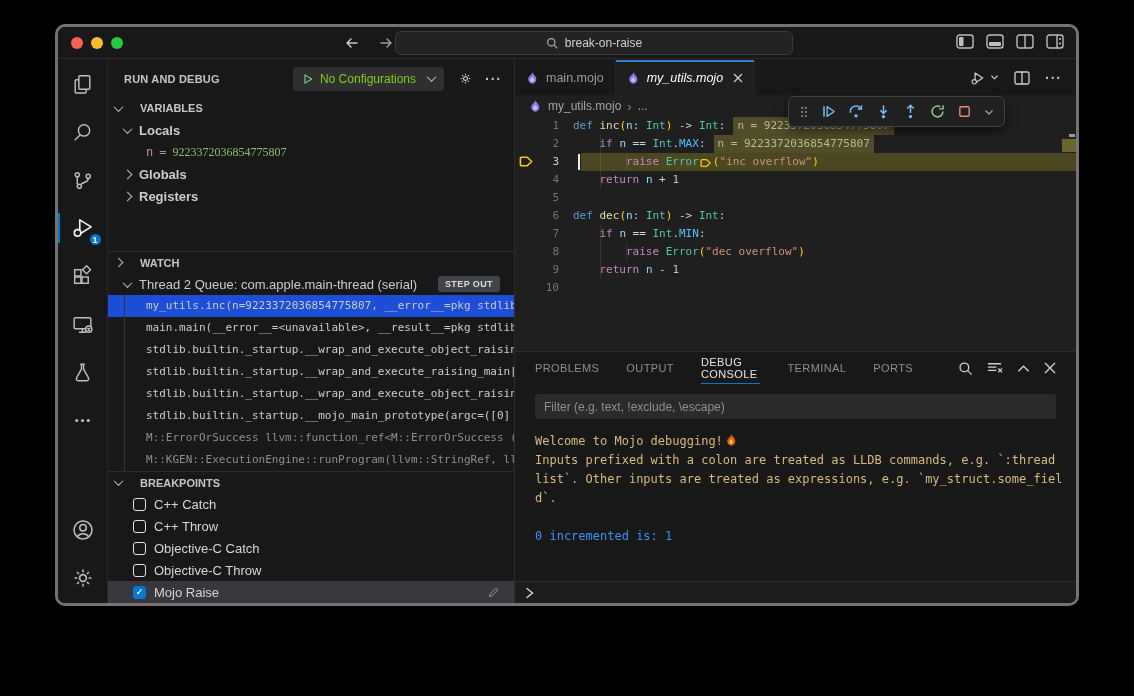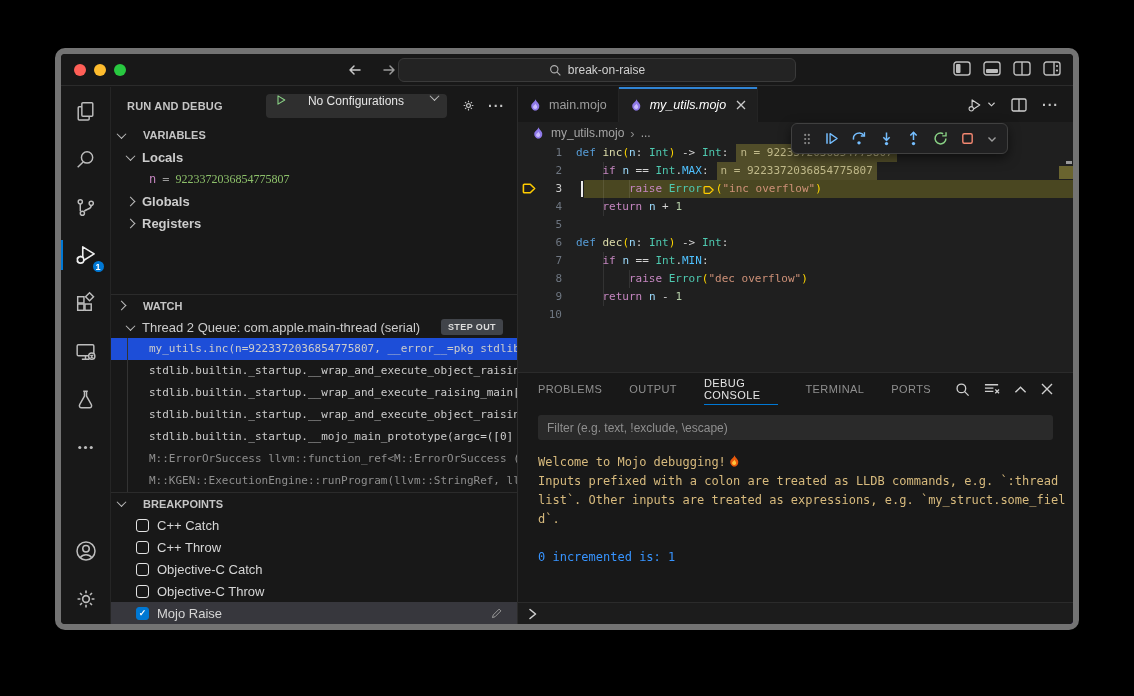--- a/index.html
+++ b/index.html
@@ -1,19 +1,19 @@
 <!DOCTYPE html>
 <html><head>
 <meta charset="utf-8">
 <style>
   * { box-sizing: border-box; margin: 0; padding: 0; }
   html,body { width:1134px; height:696px; background:#000; overflow:hidden;
     font-family:"Liberation Sans", sans-serif; }
-  .window { position:absolute; left:55px; top:48px; width:1024px; height:582px;
-    background:#181818; border-radius:10px; overflow:hidden; border:6px solid #737373;
+  .window { position:absolute; left:55px; top:24px; width:1024px; height:582px;
+    background:#181818; border-radius:10px; overflow:hidden; border:3px solid #737373;
     box-shadow:0 25px 70px rgba(0,0,0,.7); }
   
   .titlebar { height:32px; position:relative; background:#181818; border-bottom:1px solid #2b2b2b; }
   .tl { position:absolute; top:10px; width:12px; height:12px; border-radius:50%; }
   .nav { position:absolute; top:8px; width:17px; height:16px; }
   .cmdcenter { position:absolute; left:337px; top:4px; width:398px; height:24px;
     background:#232323; border:1px solid #3a3a3a; border-radius:6px; display:flex;
     align-items:center; justify-content:center; gap:6px; color:#cfcfcf; font-size:12px; }
   .tb-icons { position:absolute; right:12px; top:7px; display:flex; gap:12px; }
   .tb-icons span { display:inline-flex; }
@@ -29,21 +29,21 @@
   .ab-badge { position:absolute; right:5px; bottom:-2px; width:15px; height:15px;
     border-radius:50%; background:#0078d4; color:#fff; font-size:9px; font-weight:700;
     display:flex; align-items:center; justify-content:center; border:2px solid #181818; }
   .ab-spacer { flex:1; }
   
   .sidebar { width:407px; flex:none; background:#181818; border-right:1px solid #2b2b2b;
     display:flex; flex-direction:column; overflow:hidden; }
   .sb-header { height:37px; flex:none; display:flex; align-items:center; padding:0 12px 0 16px; }
   .sb-title { font-size:11px; font-weight:700; color:#c5c5c5; letter-spacing:.2px; }
   .config-pill { margin-left:auto; height:24px; background:#2f2f2f; border-radius:4px;
-    display:flex; gap:21px; padding:0 9px; font-size:12px; color:#e5e5e5; }
+    display:flex; align-items:center; gap:6px; padding:0 9px; font-size:12px; color:#84cc16; }
   .sb-gear { margin-left:14px; color:#c5c5c5; display:flex; }
   .dots-icon::before { content:"···"; font-size:14px; font-weight:700; color:#c5c5c5; letter-spacing:1px; }
   .sb-gear, .dots-icon { cursor:default; }
   .chev { width:7px; height:7px; border-right:1.3px solid #bdbdbd; border-bottom:1.3px solid #bdbdbd;
     display:inline-block; flex:none; }
   .chev.down { transform:rotate(45deg) translate(-1px,-1px); }
   .chev.right { transform:rotate(-45deg); }
   .sec-h { height:22px; flex:none; display:flex; align-items:center; gap:18px; padding-left:7px;
     font-size:11px; font-weight:700; color:#c5c5c5; }
   .btop { border-top:1px solid #2b2b2b; }
@@ -102,21 +102,21 @@
   .ruler { position:absolute; right:0; top:0; bottom:0; width:14px; z-index:5; }
   .ruler .tick { position:absolute; right:1px; top:17px; width:6px; height:3px; background:#9a9a9a; }
   .ruler .mark { position:absolute; right:0; top:22px; width:14px; height:13px; background:#6a642f; }
   .dbg-toolbar { position:absolute; left:273px; top:36px; height:31px; z-index:20;
     background:#202021; border:1px solid #404040; border-radius:6px; box-shadow:0 4px 12px rgba(0,0,0,.55);
     display:flex; align-items:center; gap:12px; padding:0 10px; }
   .dbg-toolbar span { display:inline-flex; }
   
   .panel { height:252px; flex:none; border-top:1px solid #2b2b2b; background:#181818;
     display:flex; flex-direction:column; position:relative; }
-  .panel-header { height:32px; flex:none; display:flex; align-items:stretch; gap:24px; padding:0 20px; }
+  .panel-header { height:32px; flex:none; display:flex; align-items:stretch; gap:45px; padding:0 20px; }
   .ptab { font-size:11px; letter-spacing:.4px; color:#8f8f8f; display:flex; align-items:center;
     border-bottom:1.5px solid transparent; }
   .ptab.active { color:#e6e6e6; border-bottom-color:#0078d4; }
   .panel-icons { margin-left:auto; display:flex; align-items:center; gap:14px; color:#cfcfcf; }
   .panel-icons span { display:inline-flex; }
   .filter-input { margin:10px 20px 0; height:25px; flex:none; background:#2a2a2a; border:none;
     border-radius:3px; color:#ccc; font-size:12px; padding:0 9px; outline:none;
     font-family:"Liberation Sans",sans-serif; }
   .filter-input::placeholder { color:#8f8f8f; }
   .console { flex:1; min-height:0; padding:12px 0 0 20px; overflow:hidden; }
@@ -333,20 +333,21 @@
       </div>
 
       <div>
         <div class="tree-row" style="padding-left:16px">
           <span class="chev down"></span>
           <span>Thread 2 Queue: com.apple.main-thread (serial)</span>
           <span class="badge-pill">STEP OUT</span>
         </div>
         <div class="frames">
             <div class="frame sel">my_utils.inc(n=9223372036854775807, __error__=pkg stdlib</div>
+            <div class="frame">main.main(__error__=&lt;unavailable&gt;, __result__=pkg stdlib</div>
             <div class="frame">stdlib.builtin._startup.__wrap_and_execute_object_raisin</div>
             <div class="frame">stdlib.builtin._startup.__wrap_and_execute_raising_main[</div>
             <div class="frame">stdlib.builtin._startup.__wrap_and_execute_object_raisin</div>
             <div class="frame">stdlib.builtin._startup.__mojo_main_prototype(argc=([0]</div>
             <div class="frame dim">M::ErrorOrSuccess llvm::function_ref&lt;M::ErrorOrSuccess (</div>
             <div class="frame dim">M::KGEN::ExecutionEngine::runProgram(llvm::StringRef, ll</div>
           </div>
       </div>
 
       <div>

